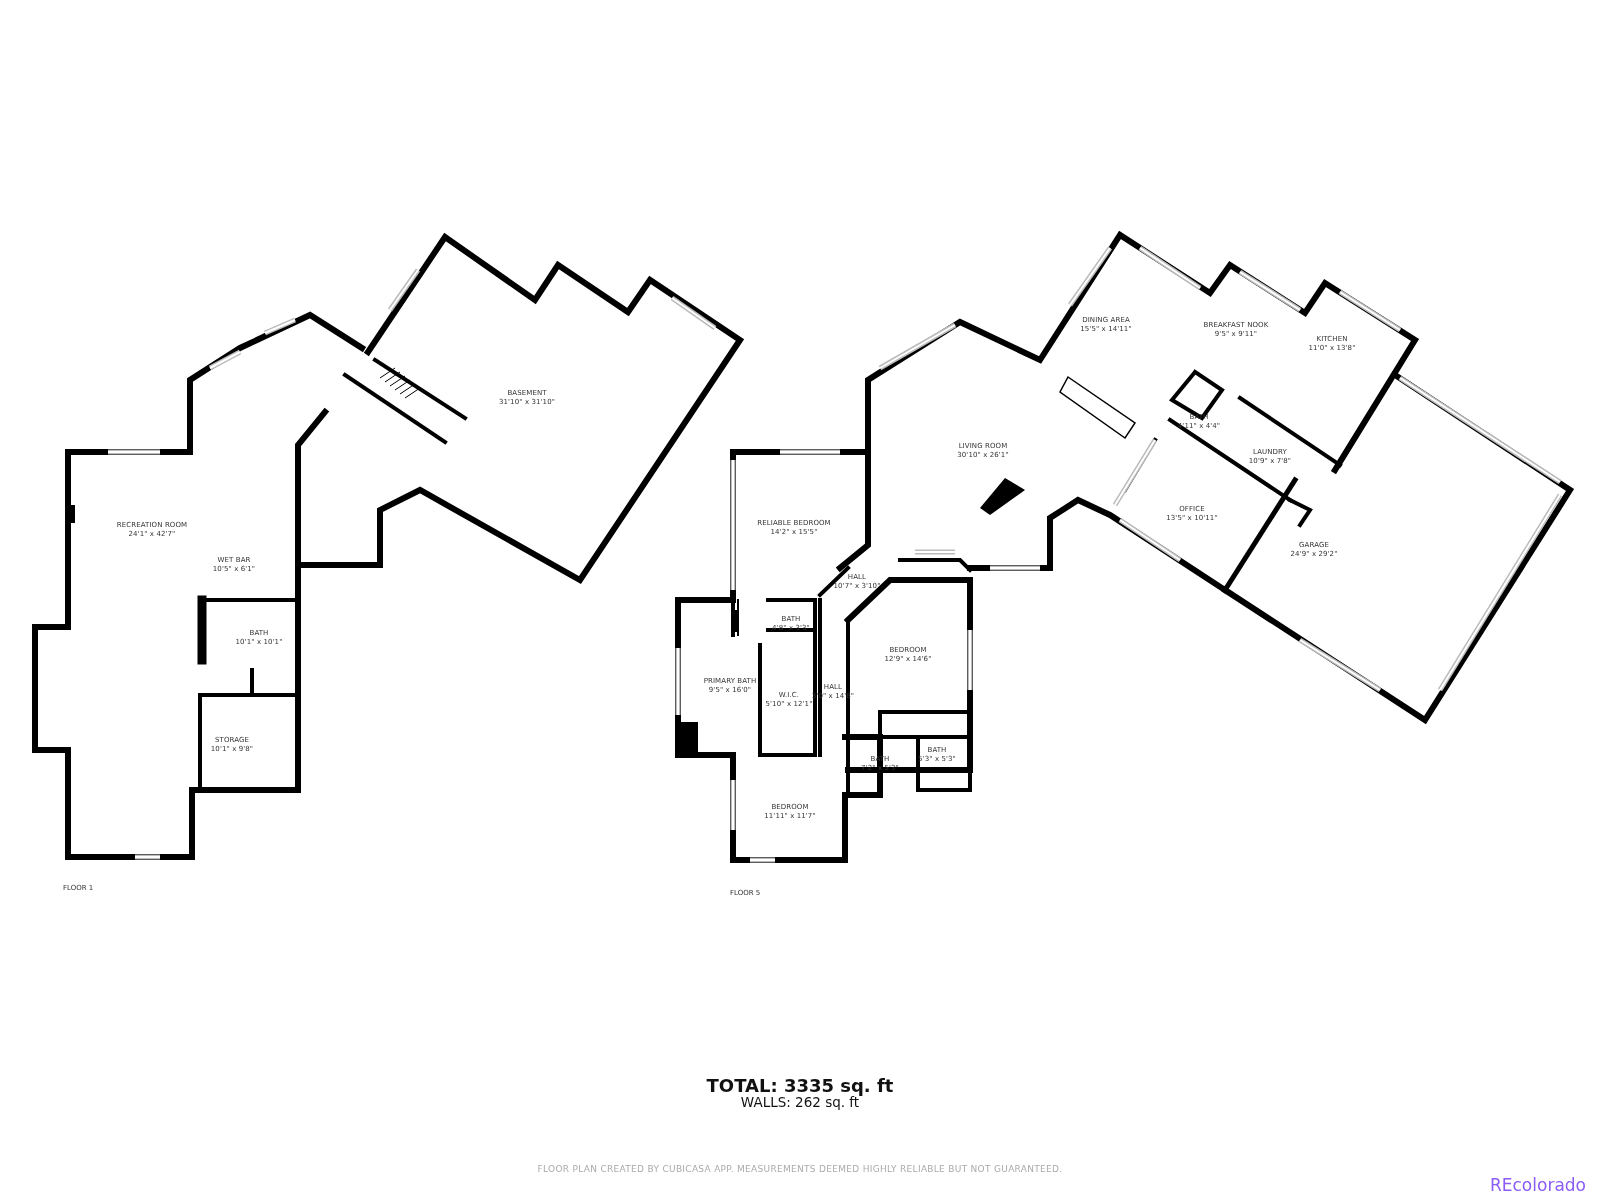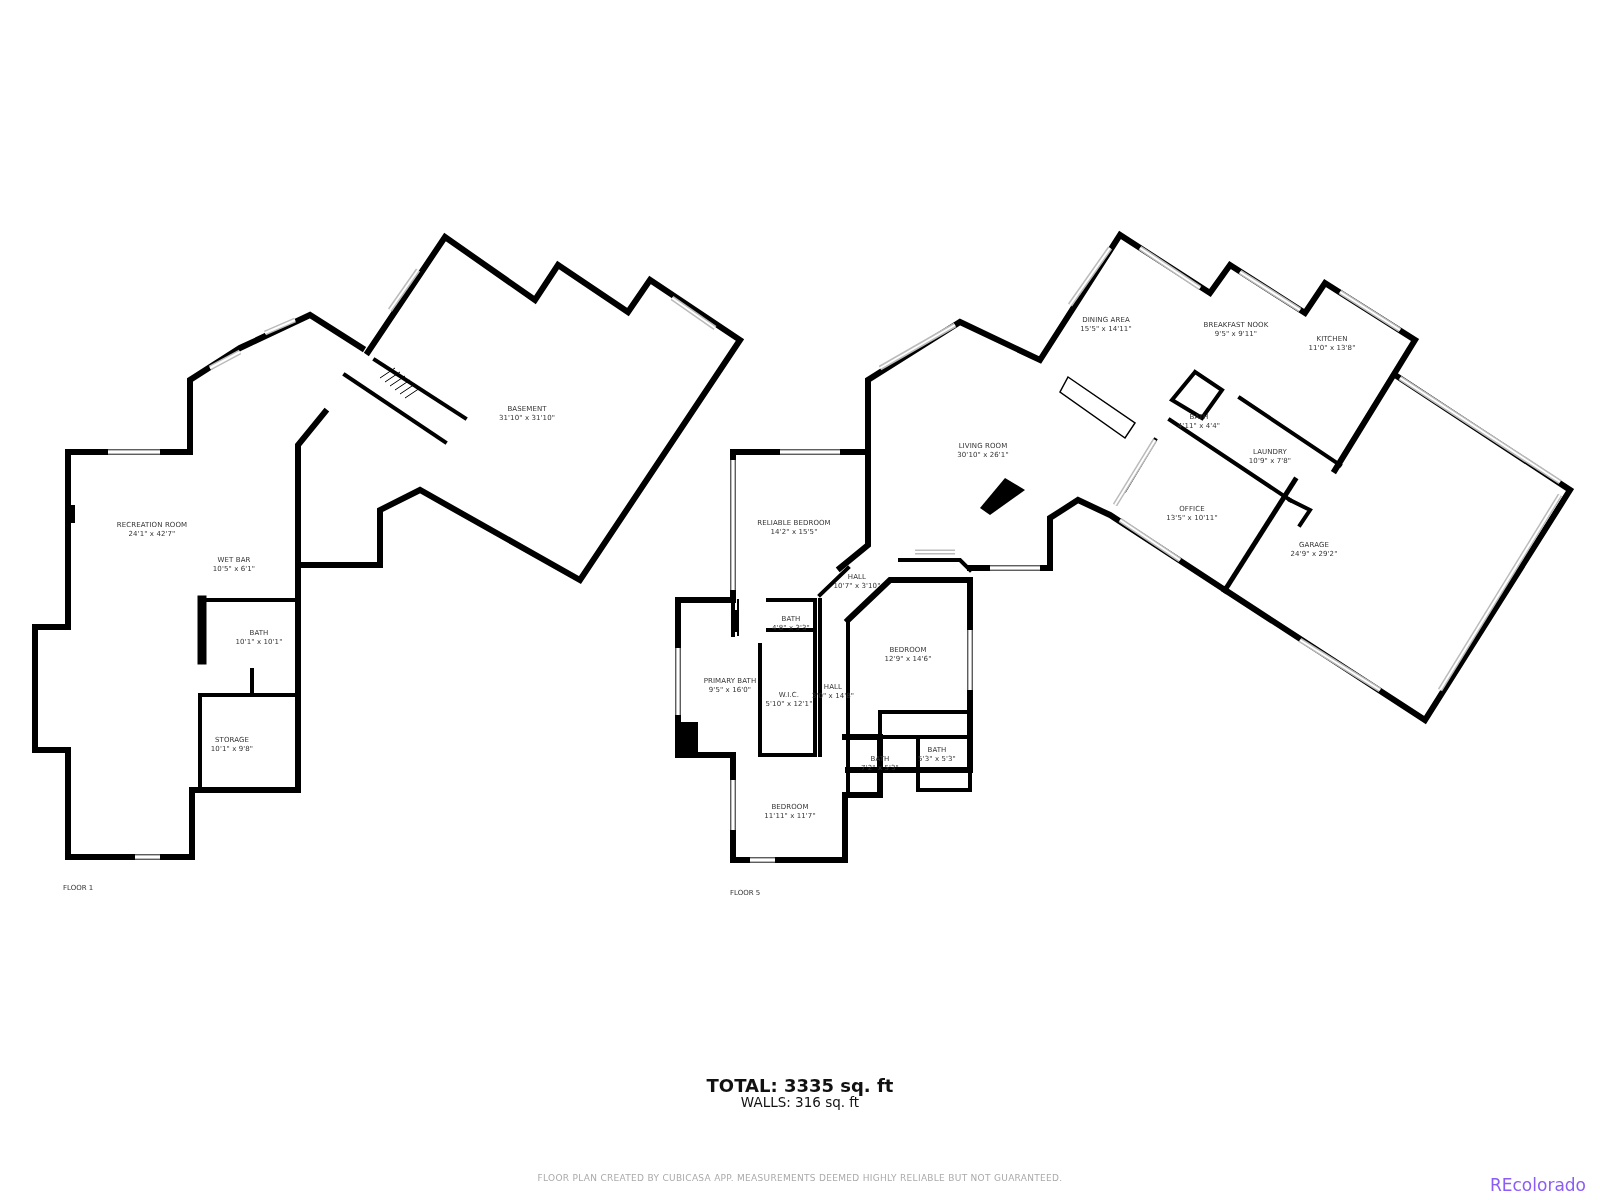--- a/index.html
+++ b/index.html
@@ -7,21 +7,21 @@
     svg.plan { position:absolute; left:0; top:0; }
     .wall { fill:none; stroke:#000; stroke-width:6; stroke-linejoin:miter; stroke-linecap:square; }
     .iwall { fill:none; stroke:#000; stroke-width:4; stroke-linecap:square; }
     .win { stroke:#bbb; stroke-width:5; fill:none; }
     .winc { stroke:#fff; stroke-width:2; fill:none; }
     .room { position:absolute; transform:translate(-50%,-50%); text-align:center; font-size:7px; line-height:9px; color:#333; white-space:nowrap; letter-spacing:0.1px; }
     .floor-label { position:absolute; font-size:7px; color:#333; }
     .summary { position:absolute; left:0; width:1600px; top:1077px; text-align:center; font-family:"DejaVu Sans", sans-serif; color:#111; }
     .summary .total { font-weight:bold; font-size:18px; line-height:17px; }
     .summary .line { font-size:13.5px; line-height:17px; }
-    .disclaimer { position:absolute; left:0; width:1600px; top:1164px; text-align:center; font-size:9px; color:#aaa; letter-spacing:0.3px;margin-top:9px; }
+    .disclaimer { position:absolute; left:0; width:1600px; top:1164px; text-align:center; font-size:9px; color:#aaa; letter-spacing:0.3px; }
     .brand { position:absolute; right:14px; top:1175px; font-size:17px; color:#8b5cf6; }
   </style>
 </head>
 <body>
 
 <svg class="plan" width="1600" height="1200" viewBox="0 0 1600 1200">
 
   <g>
 
     <polyline class="wall" points="68,452 68,627 35,627 35,750 68,750 68,857 192,857 192,790 298,790 298,565 298,565"></polyline>
@@ -141,21 +141,21 @@
 </svg>
 
 <div class="room" style="left:152px;top:530px">
   <div>RECREATION ROOM</div>
   <div>24'1" x 42'7"</div>
 </div>
 <div class="room" style="left:234px;top:565px">
   <div>WET BAR</div>
   <div>10'5" x 6'1"</div>
 </div>
-<div class="room" style="left:527px;top:414px">
+<div class="room" style="left:527px;top:398px">
   <div>BASEMENT</div>
   <div>31'10" x 31'10"</div>
 </div>
 <div class="room" style="left:259px;top:638px">
   <div>BATH</div>
   <div>10'1" x 10'1"</div>
 </div>
 <div class="room" style="left:232px;top:745px">
   <div>STORAGE</div>
   <div>10'1" x 9'8"</div>
@@ -231,16 +231,16 @@
   <div>5'3" x 5'3"</div>
 </div>
 <div class="room" style="left:790px;top:812px">
   <div>BEDROOM</div>
   <div>11'11" x 11'7"</div>
 </div>
 <div class="floor-label" style="left:730px;top:889px">FLOOR 5</div>
 
 <div class="summary">
   <div class="total">TOTAL: 3335 sq. ft</div>
-  <div class="line">WALLS: 316 sq. ft</div>
+  <div class="line">WALLS: 262 sq. ft</div>
 </div>
 <div class="disclaimer">FLOOR PLAN CREATED BY CUBICASA APP. MEASUREMENTS DEEMED HIGHLY RELIABLE BUT NOT GUARANTEED.</div>
 <div class="brand">REcolorado</div>
 
 </body></html>

